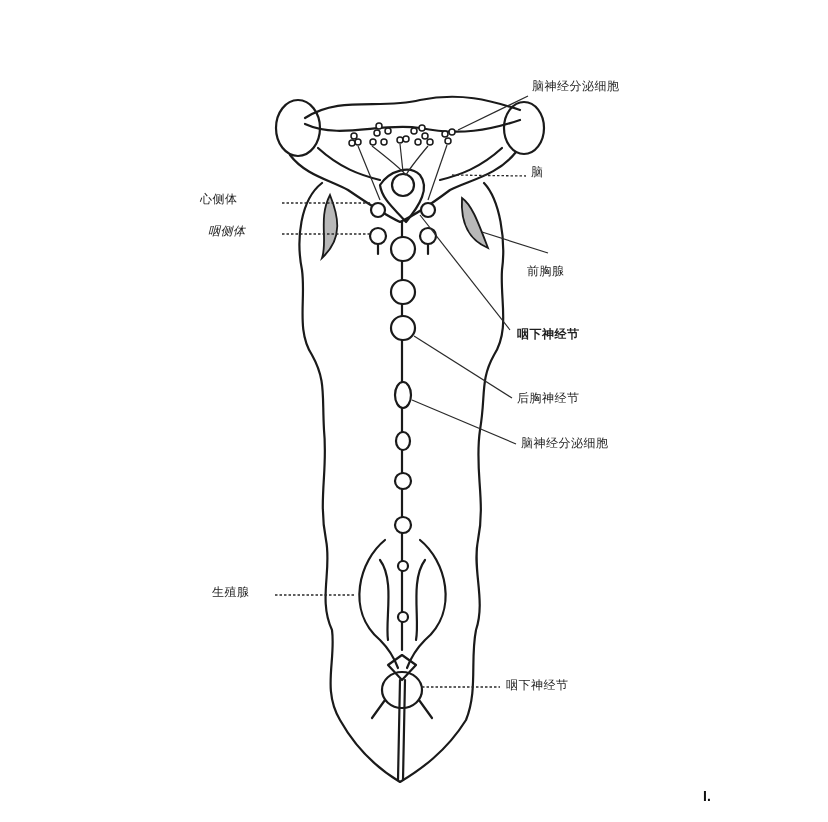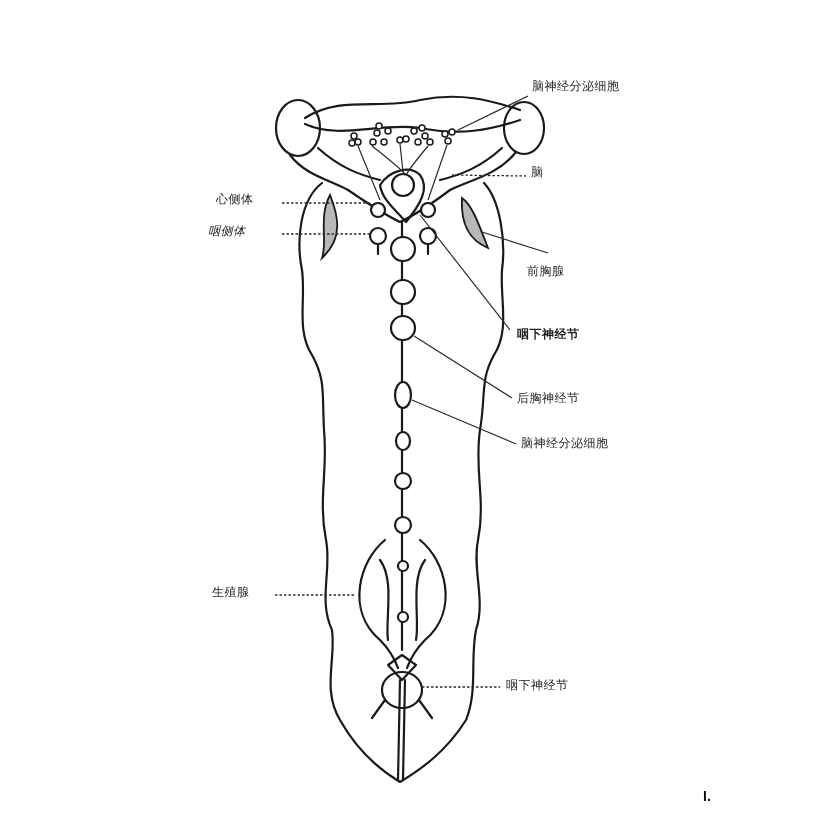--- a/index.html
+++ b/index.html
@@ -113,21 +113,21 @@
     <line class="thin" x1="420" y1="215" x2="510" y2="330"></line>
     <line class="thin" x1="414" y1="336" x2="512" y2="398"></line>
     <line class="thin" x1="412" y1="400" x2="516" y2="444"></line>
     <line class="dash" x1="275" y1="595" x2="356" y2="595"></line>
     <line class="dash" x1="422" y1="687" x2="500" y2="687"></line>
   </g>
 </svg>
 
 <div class="label" style="left:532px; top:80px;">脑神经分泌细胞</div>
 <div class="label" style="left:531px; top:166px;">脑</div>
-<div class="label" style="left:216px; top:193px;">心侧体</div>
+<div class="label" style="left:200px; top:193px;">心侧体</div>
 <div class="label" style="left:208px; top:225px;font-style:italic;">咽侧体</div>
 <div class="label" style="left:527px; top:266px;font-family:Liberation Mono, monospace;">前胸腺</div>
 <div class="label" style="left:517px; top:328px;font-weight:bold;">咽下神经节</div>
 <div class="label" style="left:517px; top:392px;">后胸神经节</div>
 <div class="label" style="left:521px; top:437px;">脑神经分泌细胞</div>
 <div class="label" style="left:212px; top:586px;text-align:center;">生殖腺</div>
 <div class="label" style="left:506px; top:679px;">咽下神经节</div>
 <div class="figmark">I.</div>
 
 </body></html>

